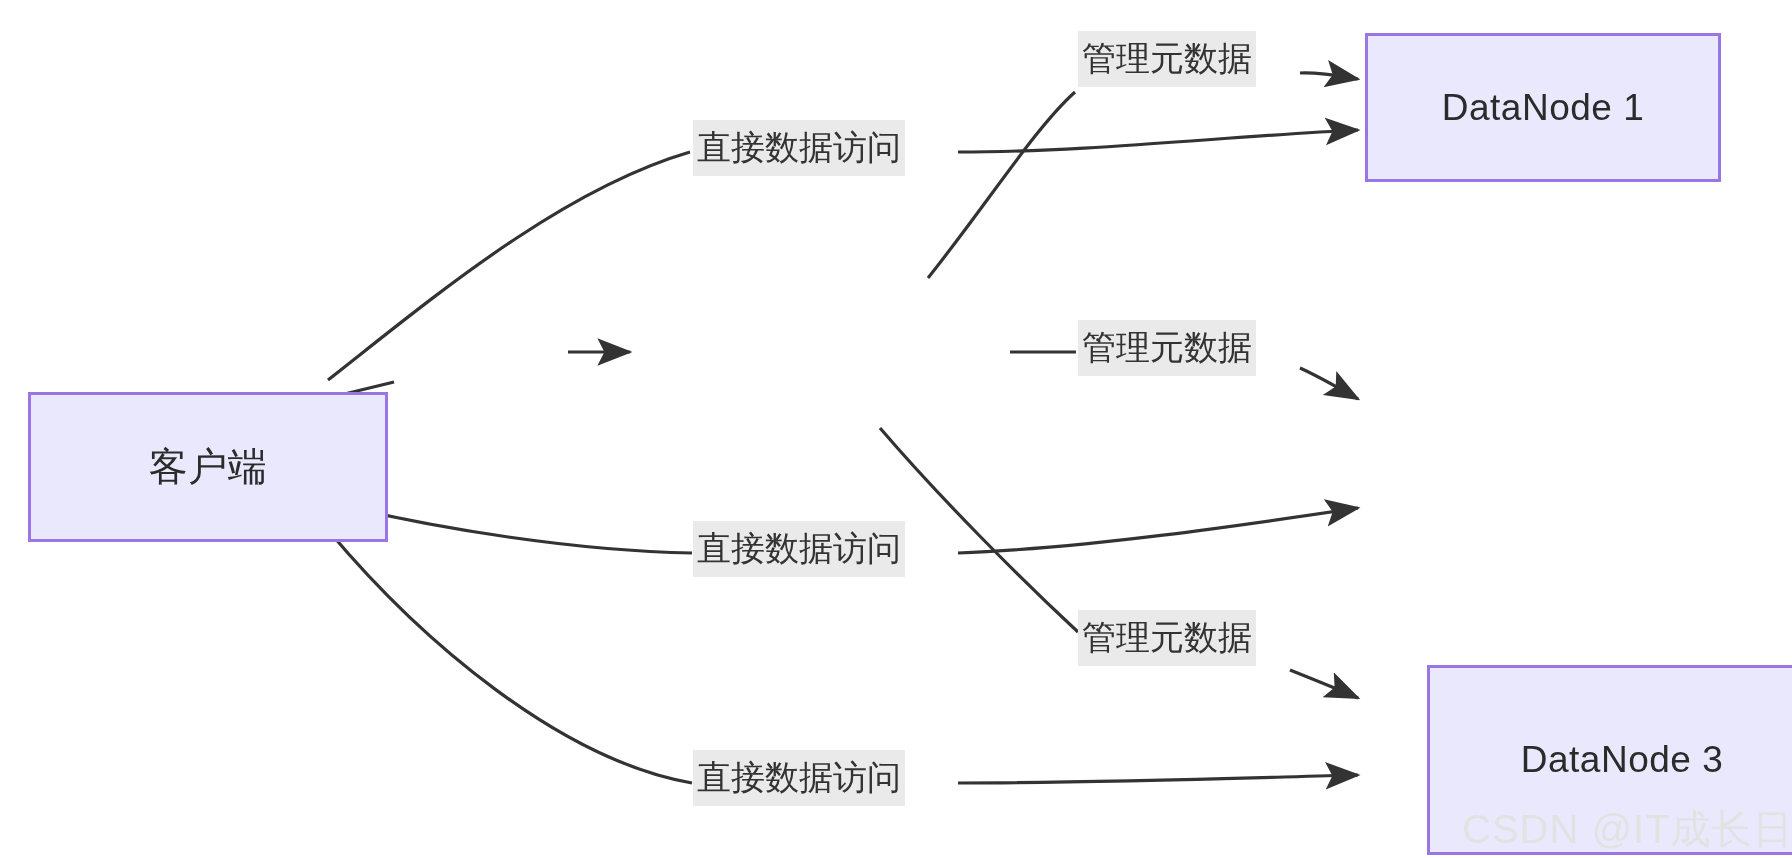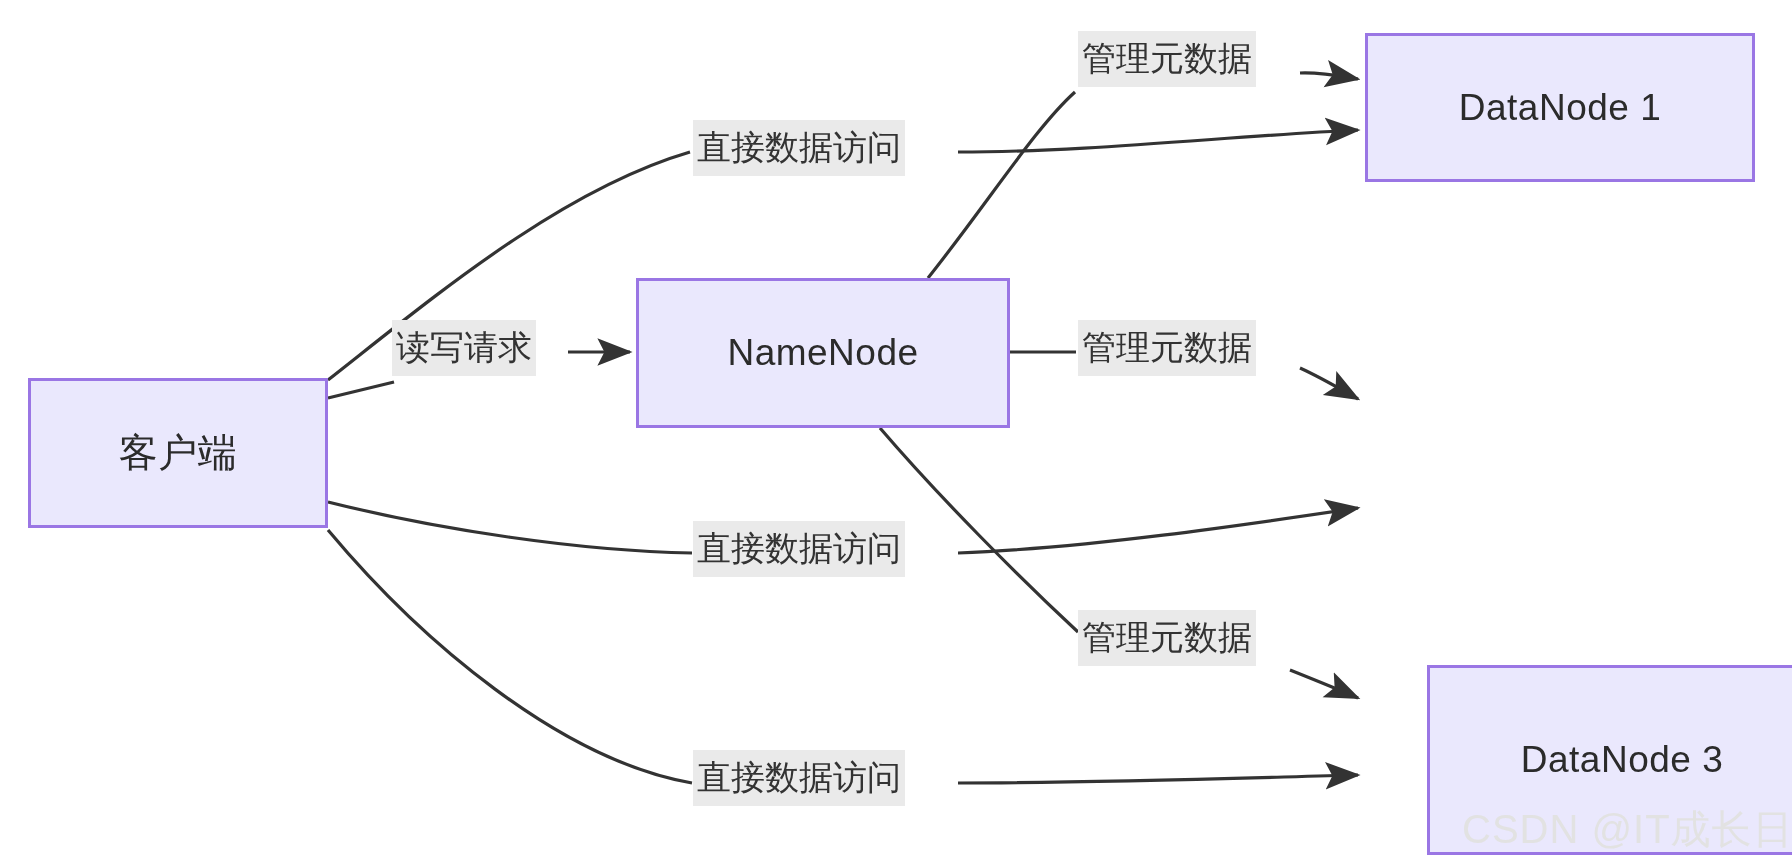--- a/index.html
+++ b/index.html
@@ -85,38 +85,34 @@
     <path d="M 928,278 C 990,200 1035,128 1075,92" stroke="#333333" stroke-width="3.2" fill="none"></path>
     <path d="M 1300,73 C 1320,72 1340,76 1358,79" stroke="#333333" stroke-width="3.2" fill="none" marker-end="url(#arrowhead)"></path>
 
     <path d="M 1010,352 L 1076,352" stroke="#333333" stroke-width="3.2" fill="none"></path>
     <path d="M 1300,368 C 1322,378 1342,390 1358,399" stroke="#333333" stroke-width="3.2" fill="none" marker-end="url(#arrowhead)"></path>
 
     <path d="M 880,428 C 940,498 1020,578 1078,632" stroke="#333333" stroke-width="3.2" fill="none"></path>
     <path d="M 1290,670 C 1315,680 1340,690 1358,698" stroke="#333333" stroke-width="3.2" fill="none" marker-end="url(#arrowhead)"></path>
   </svg>
 
-  <div class="node cjk" style="left:28px; top:378px; width:300px; height:150px;">
+  <div class="node cjk" style="left:28px; top:392px; width:360px; height:150px;">
     <span>客户端</span>
   </div>
 
-  <div class="node" style="left:636px; top:278px; width:374px; height:150px;">
-    <span>NameNode</span>
-  </div>
 
-  <div class="node" style="left:1365px; top:33px; width:390px; height:149px;">
+  <div class="node" style="left:1365px; top:33px; width:356px; height:149px;">
     <span>DataNode 1</span>
   </div>
 
 
   <div class="node" style="left:1427px; top:665px; width:390px; height:190px;">
     <span>DataNode 3</span>
   </div>
 
-  <div class="edge-label" style="left:392px; top:320px;">读写请求</div>
 
   <div class="edge-label" style="left:693px; top:120px;">直接数据访问</div>
 
   <div class="edge-label" style="left:693px; top:521px;">直接数据访问</div>
 
   <div class="edge-label" style="left:693px; top:750px;">直接数据访问</div>
 
   <div class="edge-label" style="left:1078px; top:31px;">管理元数据</div>
 
   <div class="edge-label" style="left:1078px; top:320px;">管理元数据</div>

